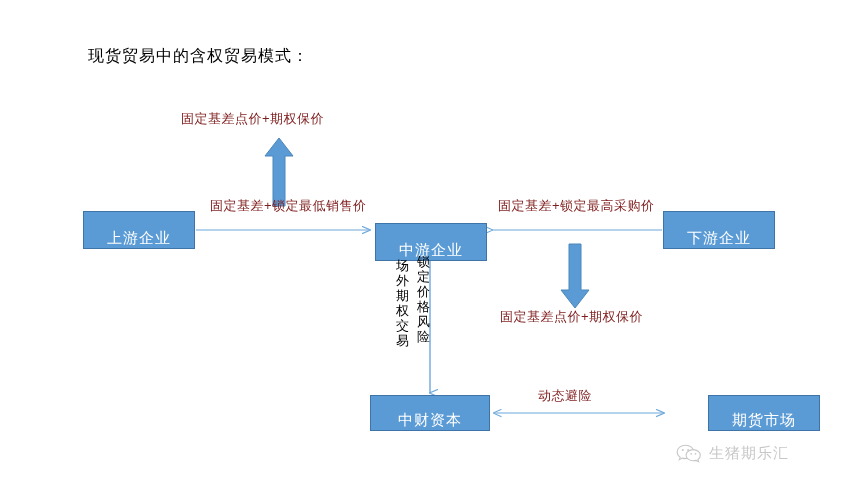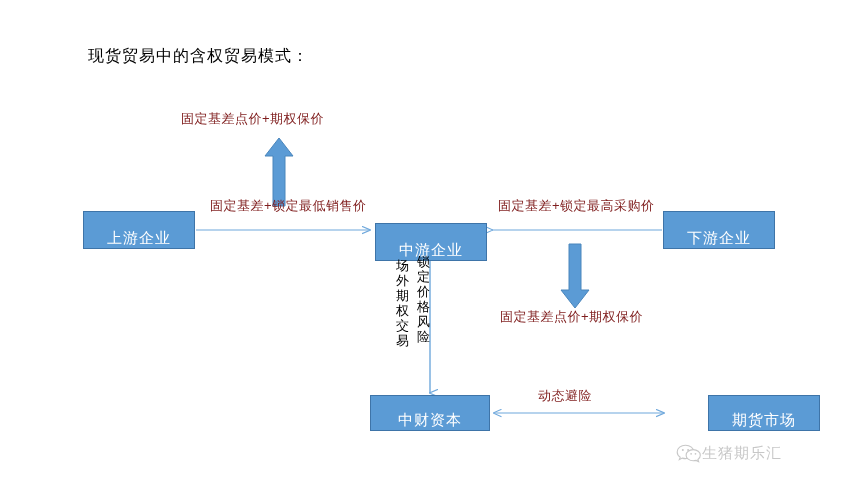--- a/index.html
+++ b/index.html
@@ -92,21 +92,21 @@
     position: absolute;
   }
 
   
   .watermark {
     position: absolute;
     left: 676px;
     top: 443px;
     display: flex;
     align-items: center;
-    gap: 0;
+    gap: 7px;
     opacity: 0.55;
   }
   .watermark .wm-text {
     font-size: 15px;
     color: #9a9a9a;
     letter-spacing: 1px;
     white-space: nowrap;
   }
 </style>
 </head>

